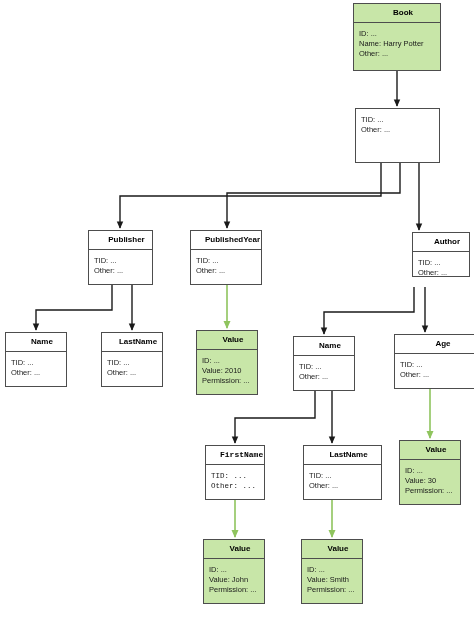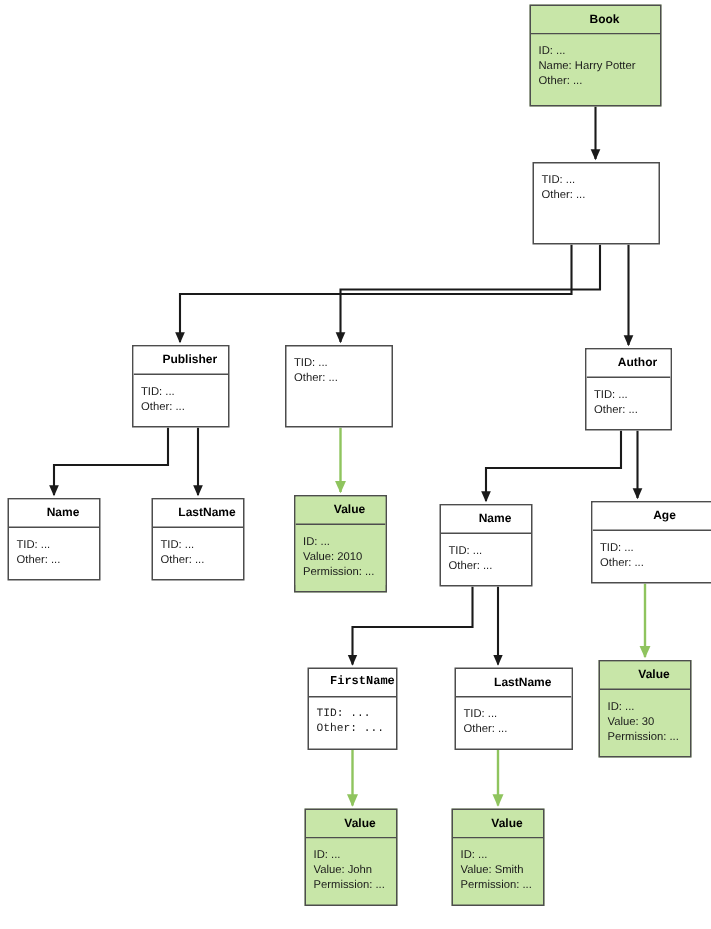--- a/index.html
+++ b/index.html
@@ -119,26 +119,27 @@
         </div>
       </div>
       <div class="node white" style="left: 88px; top: 230px; width: 65px; height: 55px;">
         <div class="node-header">Publisher</div>
         <div class="node-body">
           <div class="attr">TID: ...</div>
           <div class="attr">Other: ...</div>
         </div>
       </div>
       <div class="node white" style="left: 190px; top: 230px; width: 72px; height: 55px;">
-        <div class="node-body">
-          <div class="attr">TID: ...</div>
-          <div class="attr">Other: ...</div>
-        </div>
-      </div>
-      <div class="node white" style="left: 390px; top: 232px; width: 58px; height: 55px;">
+        <div class="node-header">PublishedYear</div>
+        <div class="node-body">
+          <div class="attr">TID: ...</div>
+          <div class="attr">Other: ...</div>
+        </div>
+      </div>
+      <div class="node white" style="left: 412px; top: 232px; width: 58px; height: 45px;">
         <div class="node-header">Author</div>
         <div class="node-body">
           <div class="attr">TID: ...</div>
           <div class="attr">Other: ...</div>
         </div>
       </div>
       <div class="node white" style="left: 5px; top: 332px; width: 62px; height: 55px;">
         <div class="node-header">Name</div>
         <div class="node-body">
           <div class="attr">TID: ...</div>

